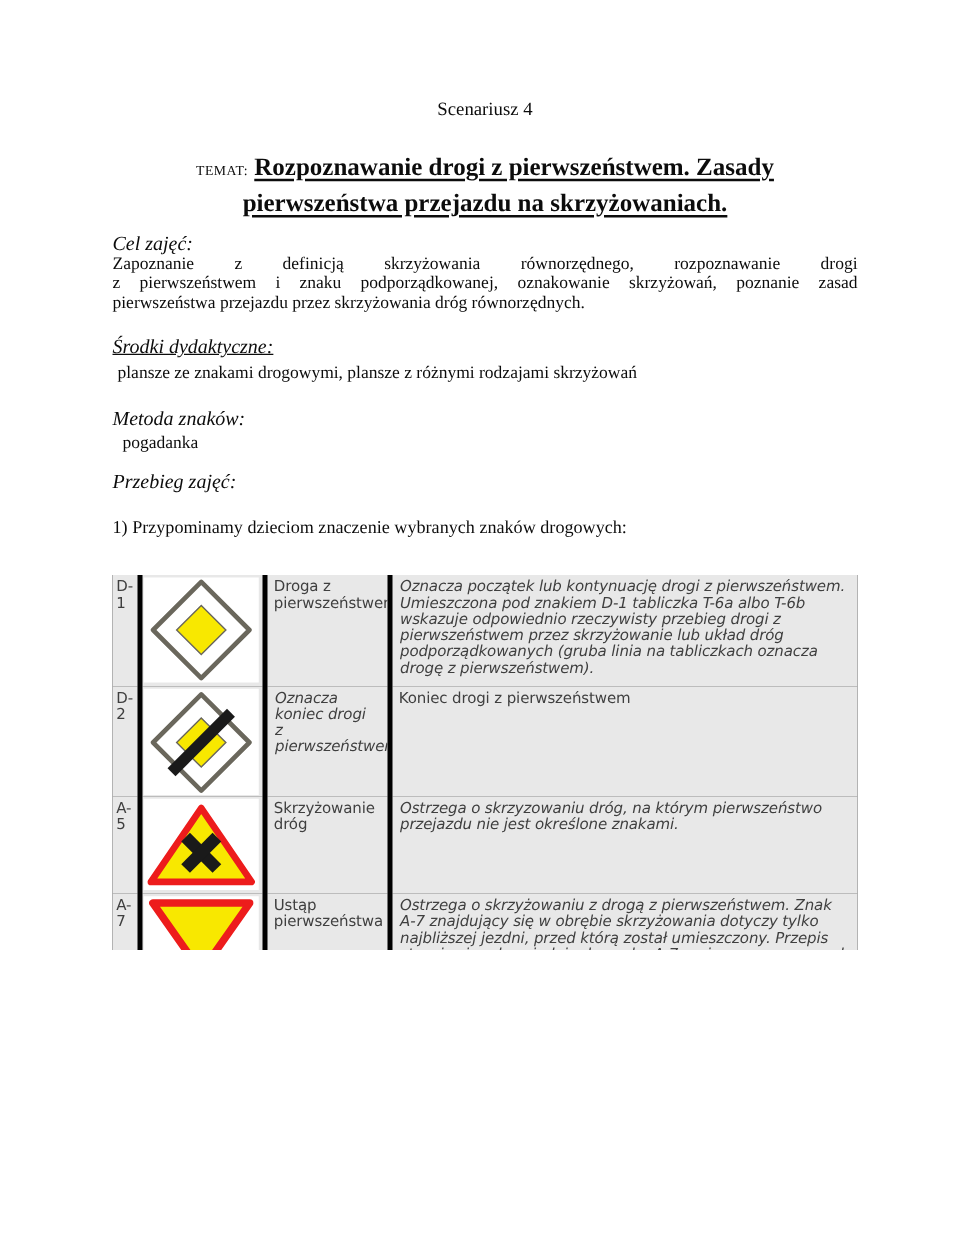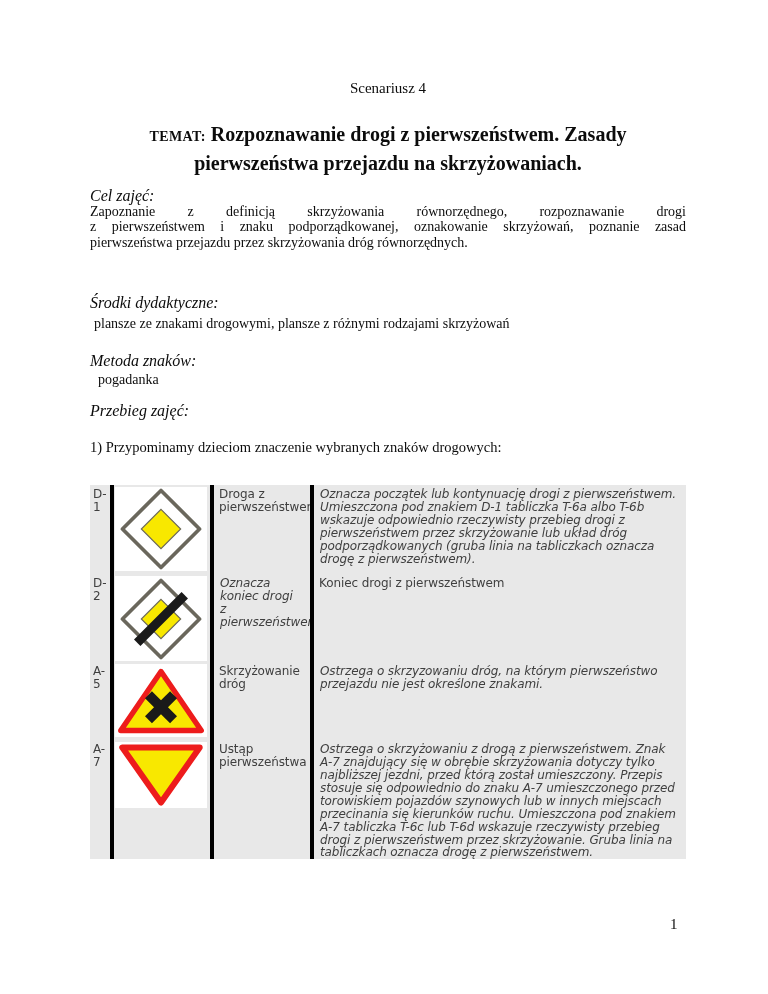--- a/index.html
+++ b/index.html
@@ -1,30 +1,30 @@
 <!DOCTYPE html>
 <html lang="pl"><head>
 <meta charset="utf-8">
 <style>
   html,body{margin:0;padding:0;background:#fff;}
   .page{
-    position:relative;width:768px;height:994px;margin:0 auto;background:#ffffff;
+    position:relative;width:768px;height:760px;margin:0 auto;background:#ffffff;
     font-family:"Liberation Serif",serif;color:#0c0c0c;overflow:hidden;
   }
   .content{margin-left:90px;width:596px;}
 
   .doc-title{padding-top:80px;font-size:15px;line-height:16px;text-align:center;}
 
   .topic{margin-top:25px;text-align:center;font-size:20px;font-weight:bold;line-height:26px;}
-  .topic-label{font-size:14px;font-weight:bold;letter-spacing:.4px;}
-  .u{text-decoration-thickness:2px;text-underline-offset:3px;}
+  .topic-label{font-size:11px;font-weight:normal;letter-spacing:.4px;}
+  .u{text-decoration:underline;text-decoration-thickness:2px;text-underline-offset:3px;}
 
   .sec-label{font-style:italic;font-size:16px;line-height:17px;}
   .lbl-cel{margin-top:11px;}
-  .lbl-srodki{margin-top:44px;}
+  .lbl-srodki{margin-top:19px;text-decoration:underline;}
   .lbl-metoda{margin-top:20px;}
   .lbl-przebieg{margin-top:14px;}
 
   .cel-line{font-size:14px;line-height:15.4px;}
   .jline{text-align:justify;text-align-last:justify;}
 
   .srodki-body{margin-top:5px;padding-left:4px;font-size:14px;line-height:16px;}
   .metoda-body{margin-top:3px;padding-left:8px;font-size:14px;line-height:16px;}
   .intro-item{margin-top:20px;font-size:14.5px;line-height:16px;}
 

